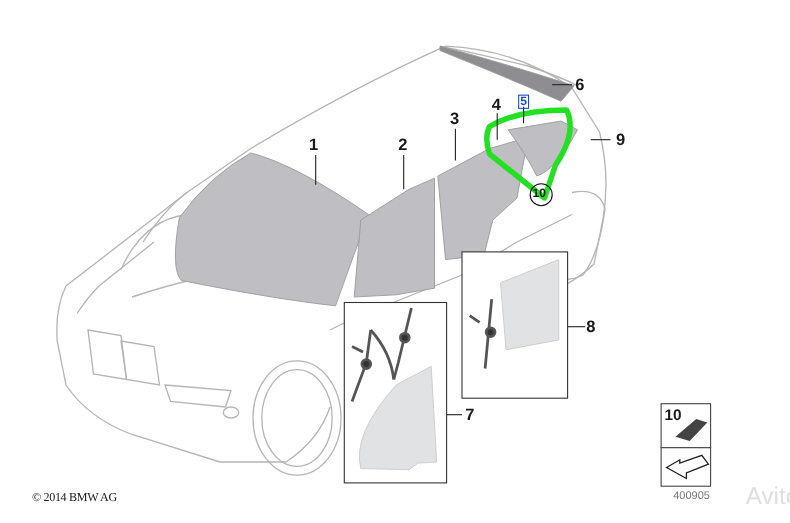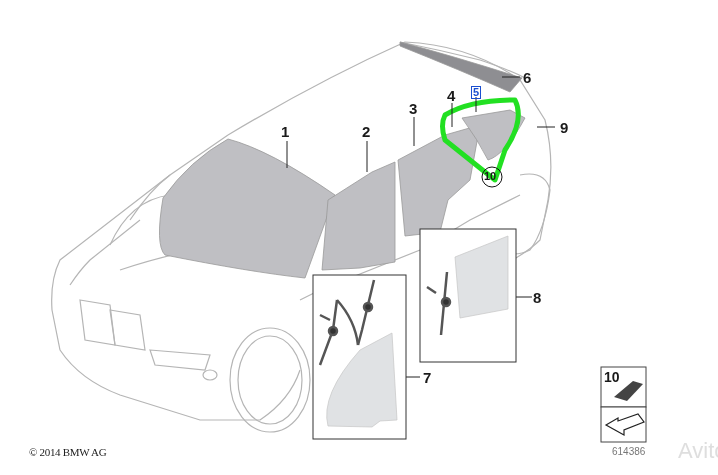--- a/index.html
+++ b/index.html
@@ -86,14 +86,14 @@
 <span class="callout" style="left:447px;top:88px">4</span>
 <span class="callout" style="left:471px;top:86px;font-size:11px;border:1px solid #1a4fd0;color:#1a4fd0;padding:0 1px">5</span>
 <span class="callout" style="left:523px;top:70px">6</span>
 <span class="callout" style="left:423px;top:370px">7</span>
 <span class="callout" style="left:533px;top:290px">8</span>
 <span class="callout" style="left:560px;top:120px">9</span>
 <span class="callout" style="left:484px;top:171px;font-size:11px">10</span>
 <span class="callout" style="left:604px;top:370px;font-size:14px">10</span>
 
 <span class="copyright">© 2014 BMW AG</span>
-<span class="drawno">614386</span>
+<span class="drawno">400905</span>
 <span class="avito">Avito</span>
 
 </body></html>

